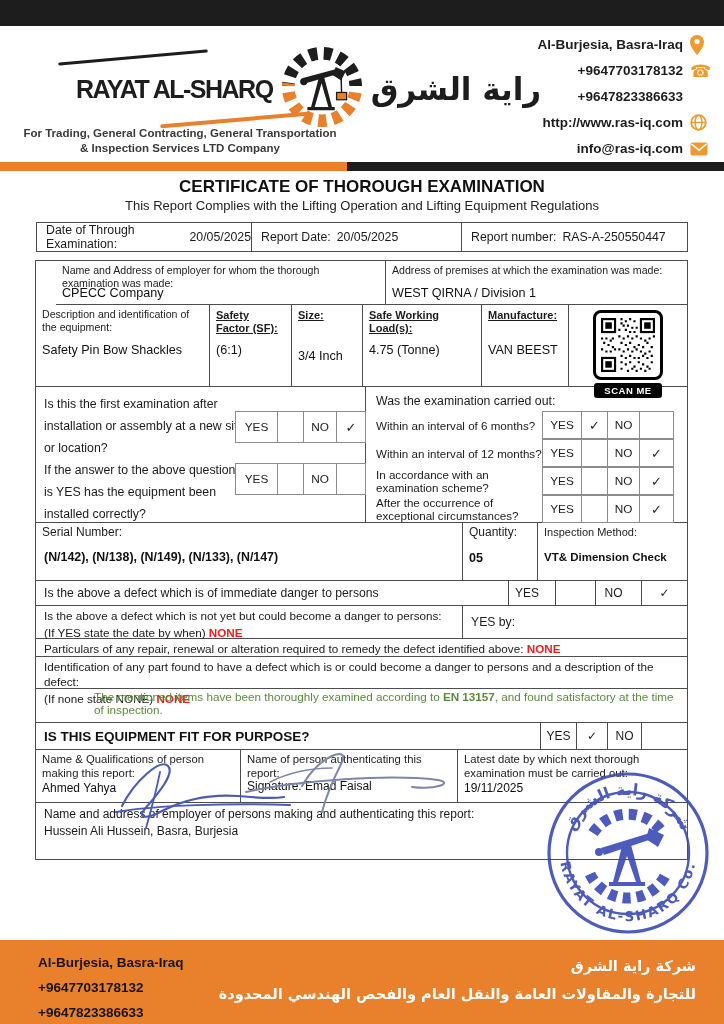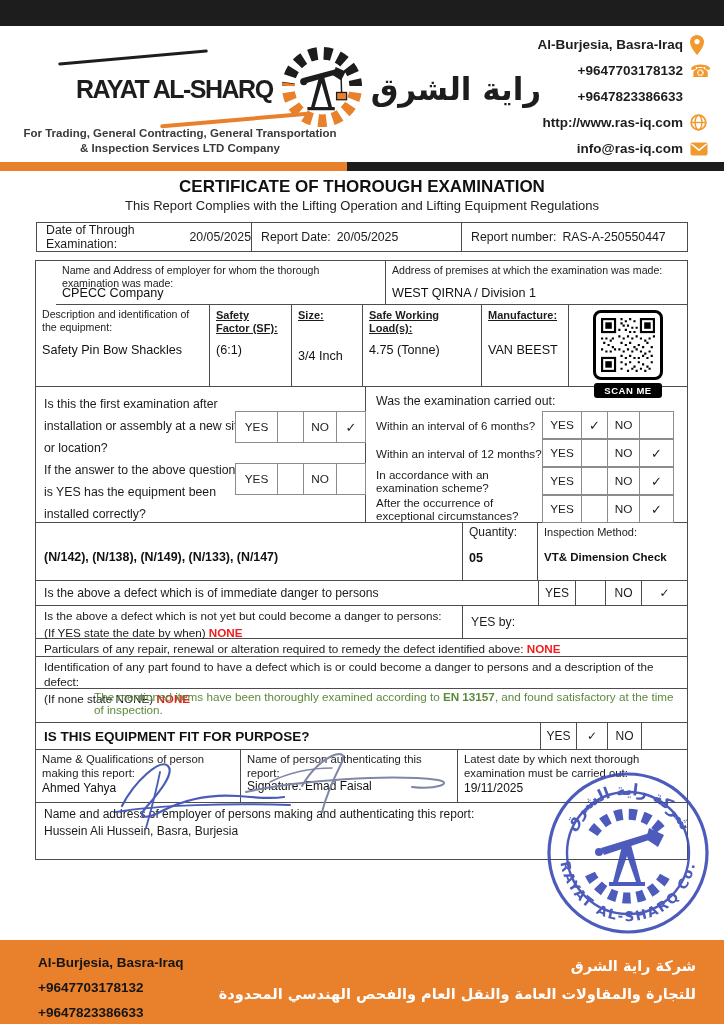--- a/index.html
+++ b/index.html
@@ -300,33 +300,34 @@
               <span class="cbc" style="width:32px;">NO</span>
               <span class="cbc chk" style="flex:1;">✓</span>
             </div>
           </div>
         </div>
       </div>
     </div>
 
     <div class="mrow" style="height:58px;">
       <div class="mcell" style="width:427px;">
+        <div class="lab" style="font-size:12px;">Serial Number:</div>
         <div class="val" style="top:27px;left:8px;font-weight:bold;font-size:12.4px;">(N/142), (N/138), (N/149), (N/133), (N/147)</div>
       </div>
       <div class="mcell" style="width:75px;">
         <div class="lab" style="font-size:12px;">Quantity:</div>
         <div class="val" style="top:28px;left:6px;font-weight:bold;">05</div>
       </div>
       <div class="mcell last" style="flex:1;">
         <div class="lab" style="font-size:11px;">Inspection Method:</div>
         <div class="val" style="top:28px;left:6px;font-weight:bold;font-size:11.5px;">VT&amp; Dimension Check</div>
       </div>
     </div>
 
-    <div class="mrow" style="height:25px;">
+    <div class="mrow" style="height:25px;gap:10px;">
       <div class="dtext">Is the above a defect which is of immediate danger to persons</div>
       <div class="dcell" style="width:37px;">YES</div>
       <div class="dcell chk" style="width:30px;"></div>
       <div class="dcell" style="width:36px;">NO</div>
       <div class="dcell chk" style="width:46px;">✓</div>
     </div>
 
     <div class="mrow" style="height:33px;">
       <div class="mcell" style="width:427px;">
         <div class="small2">Is the above a defect which is not yet but could become a danger to persons:</div>

